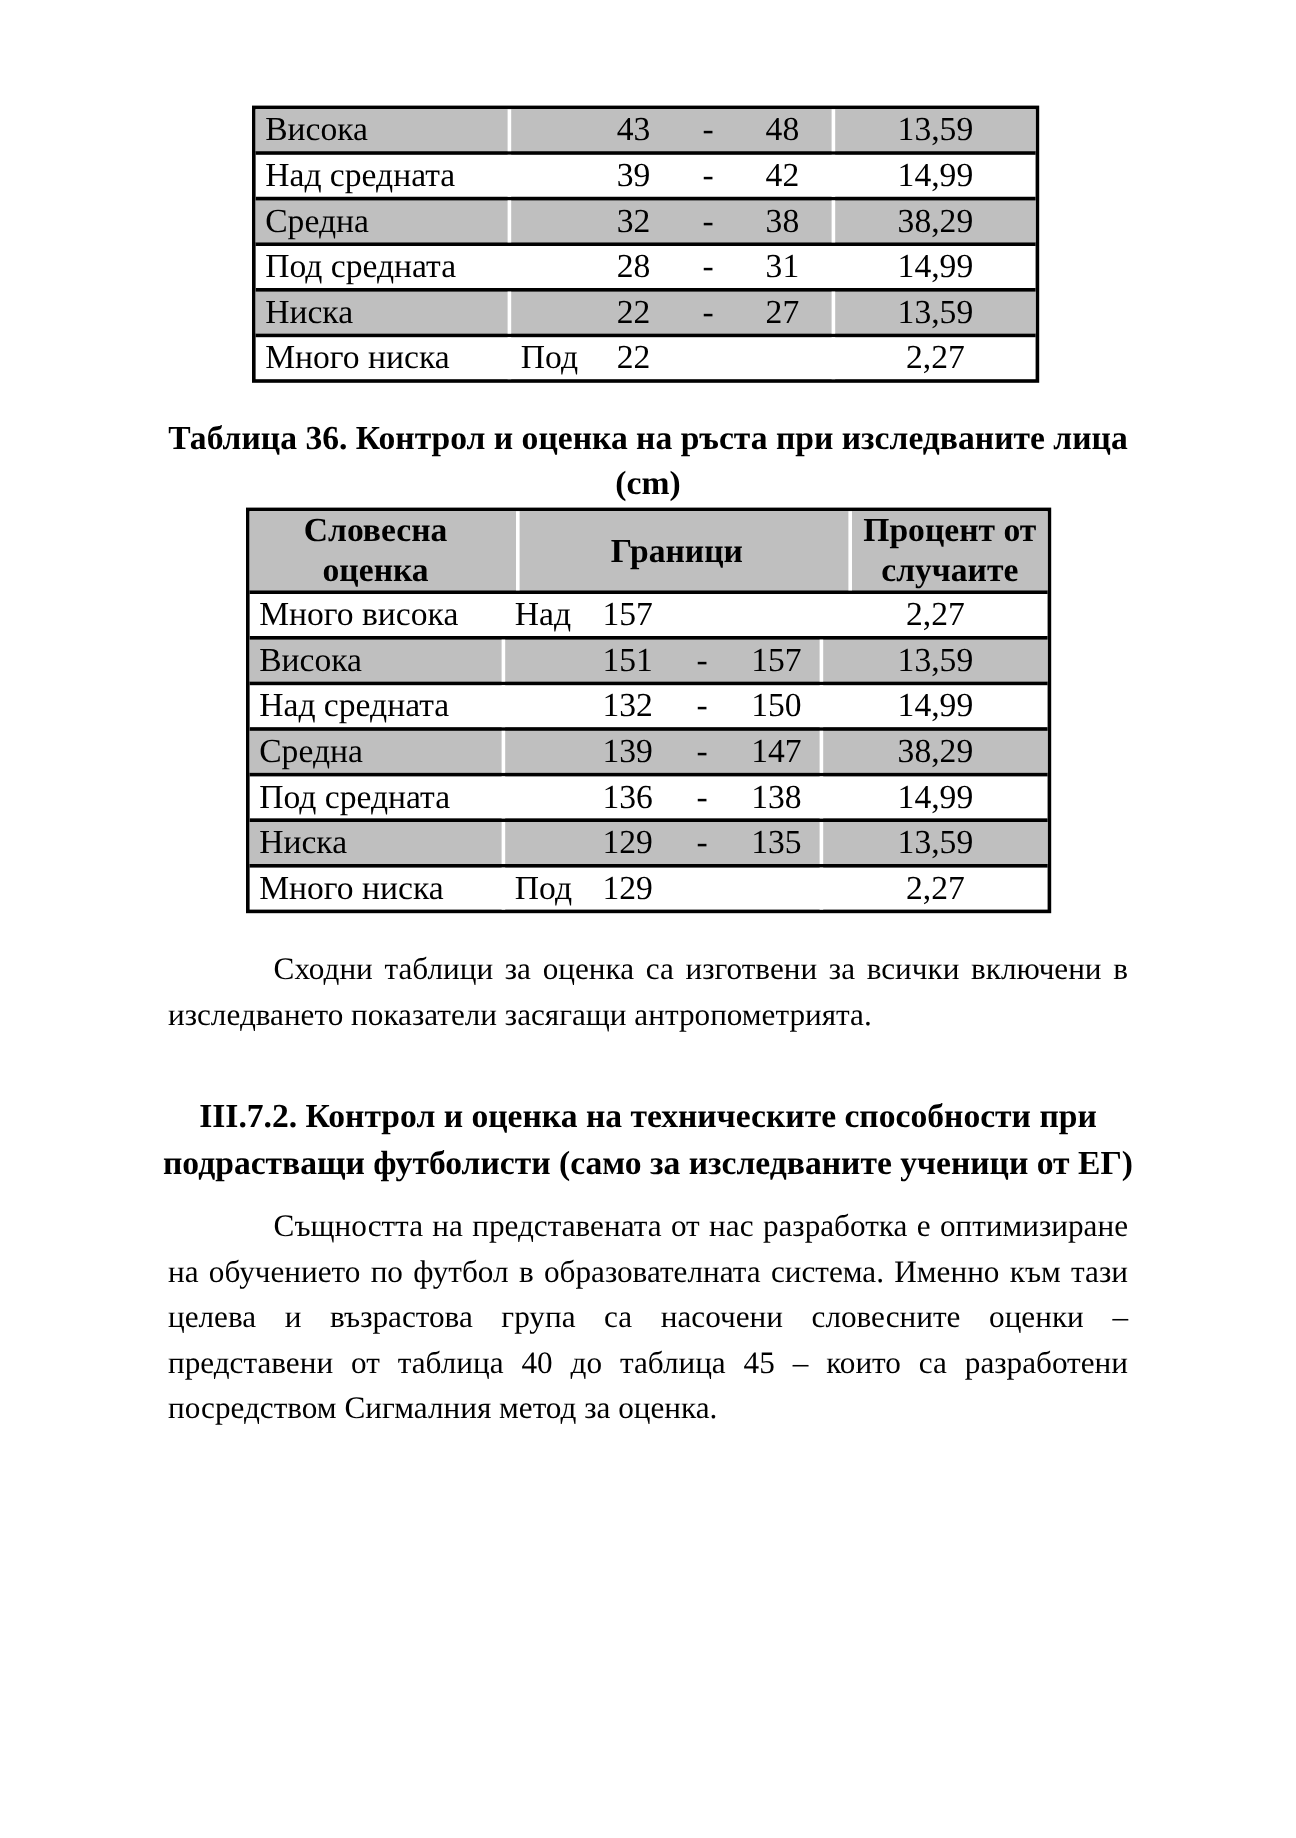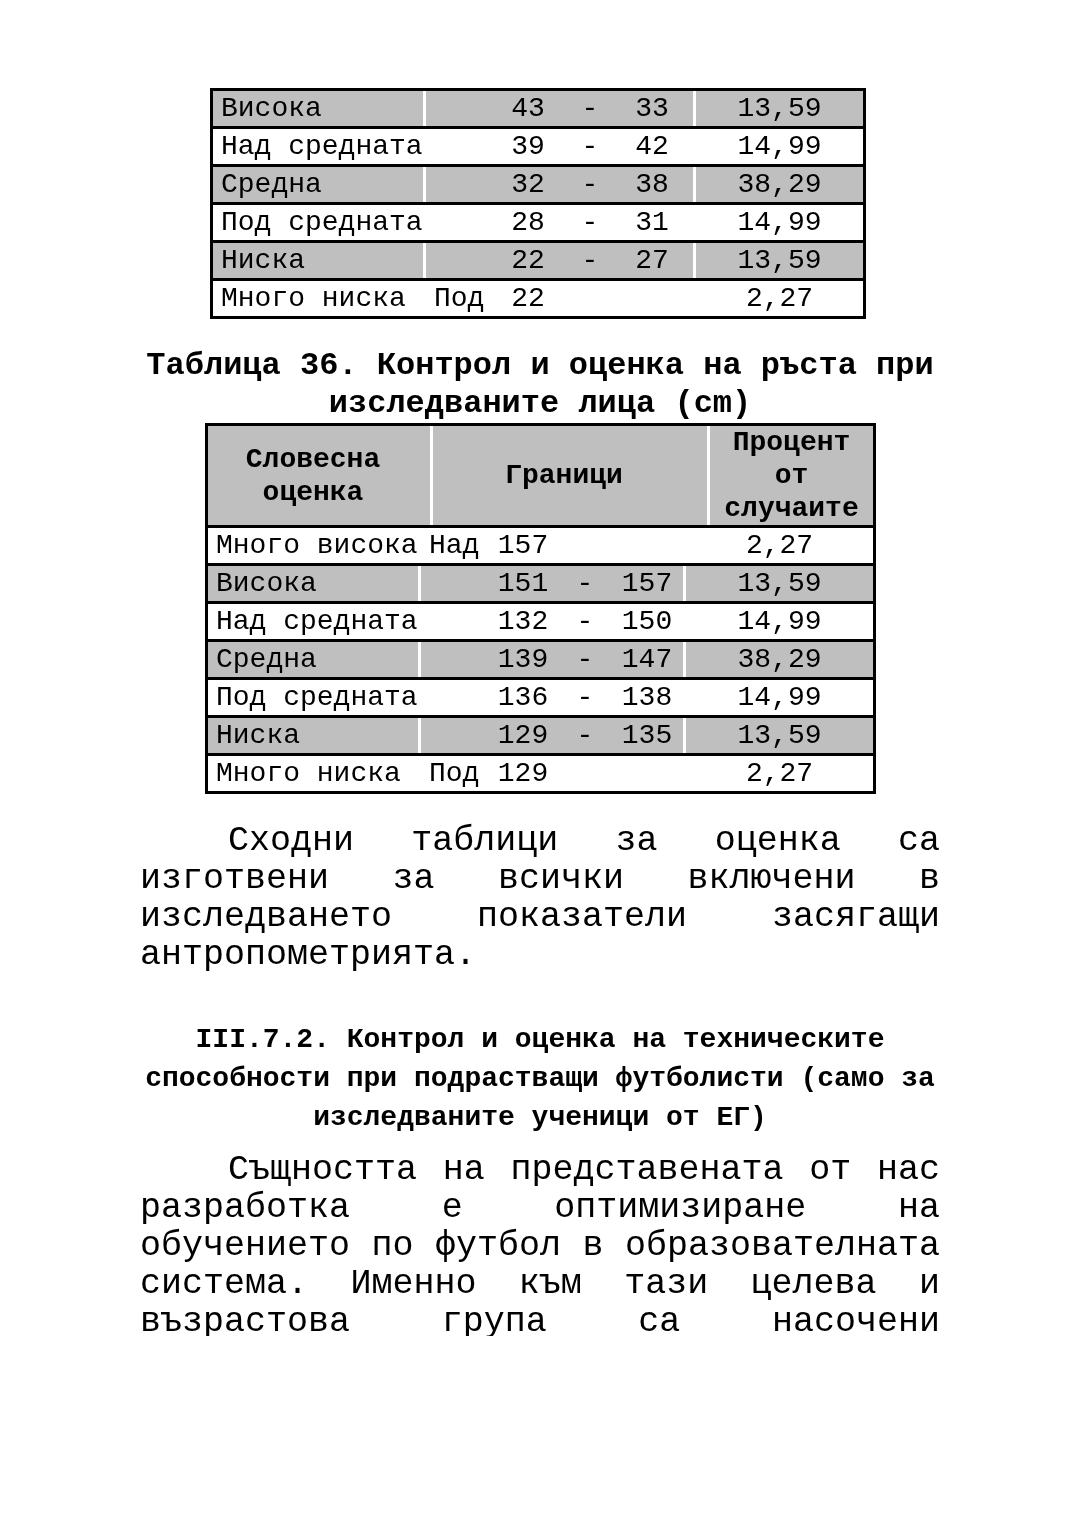--- a/index.html
+++ b/index.html
@@ -4,21 +4,21 @@
 <style>
   * { margin: 0; padding: 0; box-sizing: border-box; }
   html, body { background: #ffffff; }
   .page {
     position: relative;
     width: 1080px;
     height: 1336px;
     margin: 0 auto;
     background: #ffffff;
     color: #000000;
-    font-family: Liberation Mono, monospace;
+    font-family: Liberation Serif, serif;
     overflow: hidden;
   }
 
   
   .tbl {
     border: 3px solid #000;
     font-size: 28px;
   }
   .tbl1 { margin: 88px 0 0 210px; width: 656px; }
   .tbl2 { margin: 0 0 0 205px; width: 671px; }
@@ -59,29 +59,29 @@
     font-weight: bold;
     justify-content: center;
     text-align: center;
     line-height: 33px;
     padding: 0 6px;
   }
 
   
   .caption {
     margin: 28px 140px 0 140px;
-    font-size: 32px;
+    font-size: 28px;
     font-weight: bold;
     text-align: center;
     line-height: 38px;
   }
 
   .para {
     margin: 28px 140px 0 140px;
-    font-size: 35px;
+    font-size: 26px;
     line-height: 38px;
     text-align: justify;
     text-indent: 88px;
   }
 
   .section-heading {
     margin: 46px 135px 0 135px;
     font-size: 28px;
     font-weight: bold;
     text-align: center;
@@ -105,21 +105,21 @@
 <div class="page">
 
   <div class="tbl tbl1">
 
       <div class="trow shaded">
         <div class="c label">Висока</div>
         <div class="c bounds">
           <span class="prefix"></span>
           <span class="low">43</span>
           <span class="dash">-</span>
-          <span class="high">33</span>
+          <span class="high">48</span>
         </div>
         <div class="c pct">13,59</div>
       </div>
 
       <div class="trow">
         <div class="c label">Над средната</div>
         <div class="c bounds">
           <span class="prefix"></span>
           <span class="low">39</span>
           <span class="dash">-</span>

